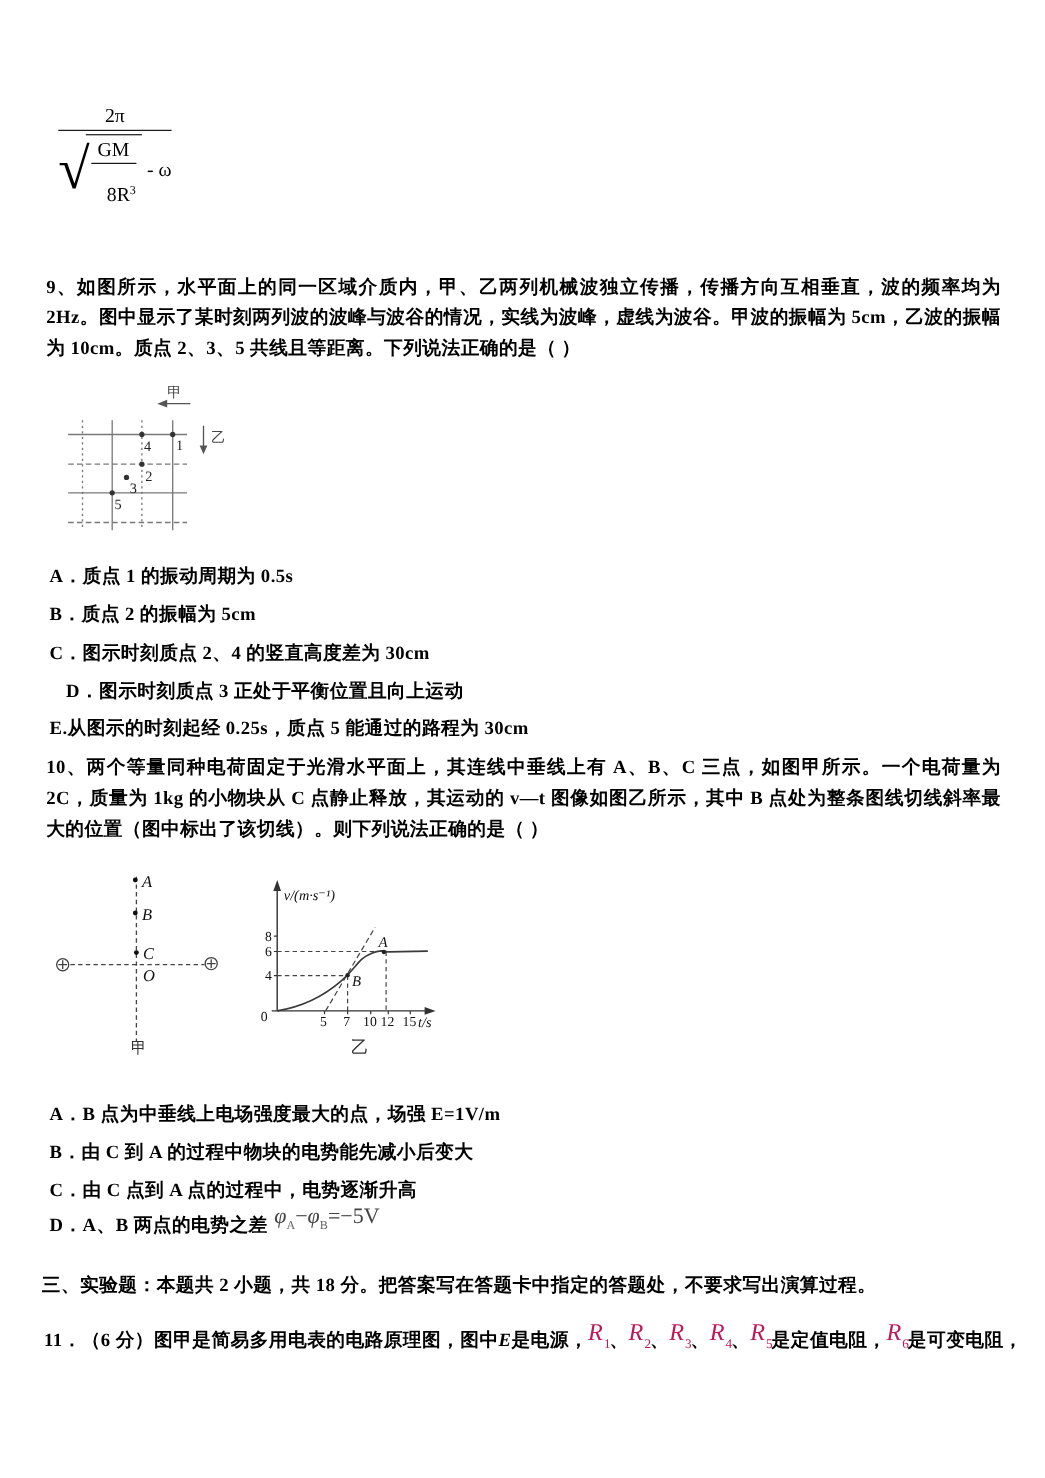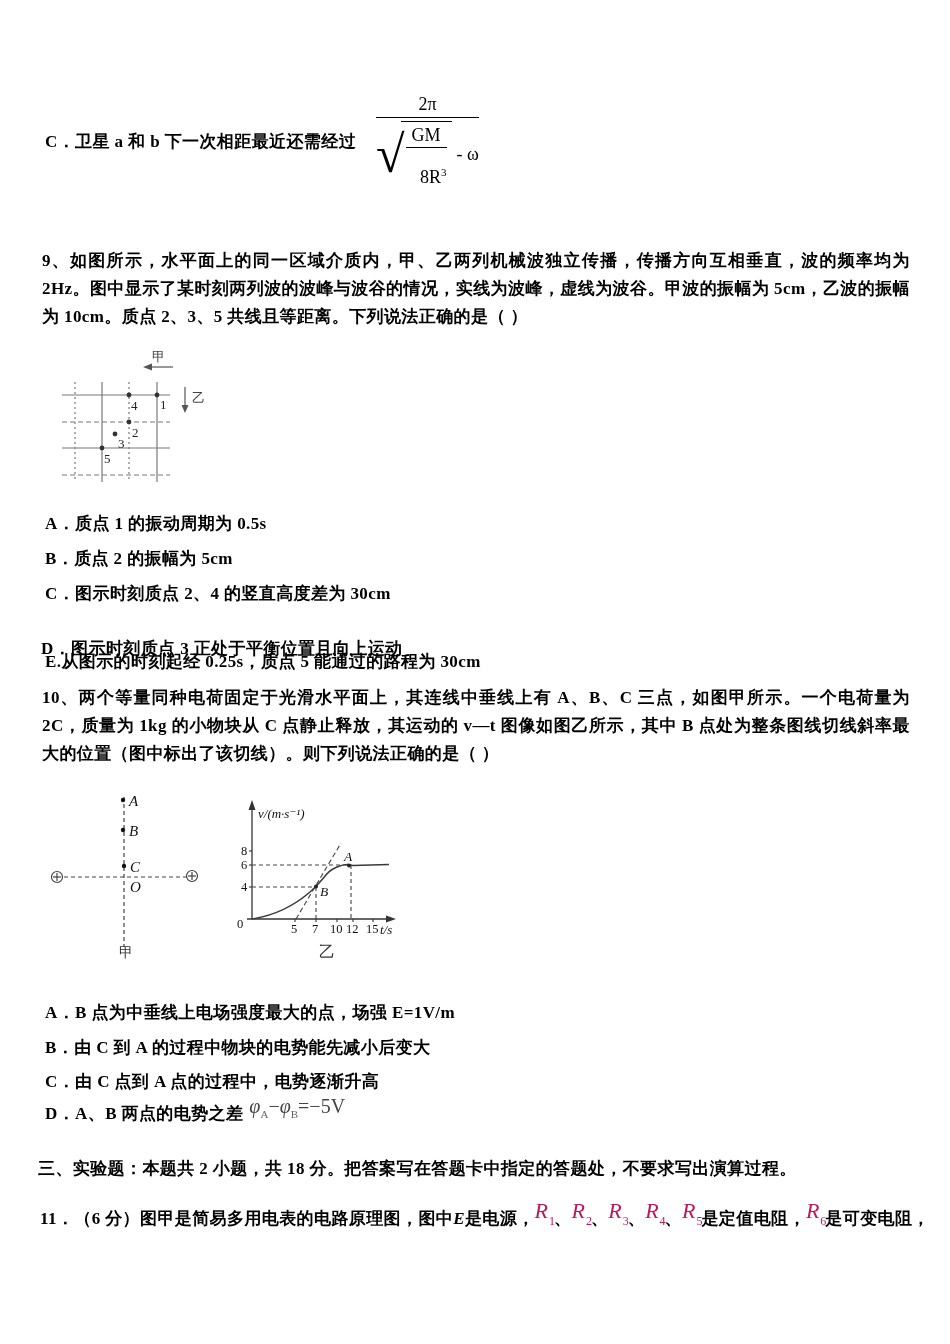--- a/index.html
+++ b/index.html
@@ -5,21 +5,21 @@
   html,body { margin:0; padding:0; background:#fff; }
   .page { position:relative; width:950px; height:1344px; background:#ffffff; overflow:hidden;
           font-family:"Liberation Serif","DejaVu Serif",serif; color:#000; }
   .abs { position:absolute; }
   .t { font-weight:700; font-size:17px; letter-spacing:0.4px; }
   .stem { line-height:28px; text-align:justify; overflow:hidden; }
   .opt { white-space:nowrap; }
   .frow { display:flex; align-items:center; }
 
   
-  .bigfrac { display:inline-flex; flex-direction:column; align-items:center; margin-left:20px;
+  .bigfrac { display:inline-flex; flex-direction:column; align-items:center; margin-left:8px;
              font-weight:400; font-size:18px; letter-spacing:0; }
   .bf-num { display:block; padding:0 14px 2px; }
   .bf-den { border-top:1.6px solid #000; padding-top:3px; display:flex; align-items:center; }
   .sqrt { display:inline-flex; align-items:center; }
   .sqrt-glyph { font-size:52px; font-weight:400; line-height:0.8; margin-right:-4px; }
   .radicand { border-top:1.6px solid #000; padding:3px 5px 0; }
   .ifrac { display:inline-flex; flex-direction:column; align-items:flex-end; }
   .if-num { border-bottom:1.4px solid #000; padding:0 6px 1px; }
   .if-den { padding-top:18px; }
   .if-den sup { font-size:11px; }
@@ -36,21 +36,20 @@
   .evar { font-style:italic; }
 
   svg text { font-family:"Liberation Serif","DejaVu Serif",serif; }
 </style>
 </head>
 <body>
 
 <div class="page">
 
   <div class="abs frow" style="left:45px; top:96px; height:90px;">
-    <span class="t">C．卫星 a 和 b 下一次相距最近还需经过</span>
     <span class="bigfrac">
       <span class="bf-num">2π</span>
       <span class="bf-den">
         <span class="sqrt">
           <span class="sqrt-glyph">√</span>
           <span class="radicand">
             <span class="ifrac">
               <span class="if-num">GM</span>
               <span class="if-den"><span>8R</span><sup>3</sup></span>
             </span>
@@ -97,21 +96,21 @@
       <text x="105" y="59">1</text>
       <text x="77" y="87">2</text>
       <text x="63" y="98">3</text>
       <text x="49" y="113">5</text>
     </g>
   </svg>
 
   <div class="abs t opt" style="left:45px; top:512px;">A．质点 1 的振动周期为 0.5s</div>
   <div class="abs t opt" style="left:45px; top:547px;">B．质点 2 的振幅为 5cm</div>
   <div class="abs t opt" style="left:45px; top:582px;">C．图示时刻质点 2、4 的竖直高度差为 30cm</div>
-  <div class="abs t opt" style="left:41px; top:617px;margin-top:20px;">D．图示时刻质点 3 正处于平衡位置且向上运动</div>
+  <div class="abs t opt" style="left:60px; top:617px;">D．图示时刻质点 3 正处于平衡位置且向上运动</div>
   <div class="abs t opt" style="left:45px; top:650px;">E.从图示的时刻起经 0.25s，质点 5 能通过的路程为 30cm</div>
 
   <div class="abs t stem" style="left:42px; top:684px; width:868px; height:104px;">10、两个等量同种电荷固定于光滑水平面上，其连线中垂线上有 A、B、C 三点，如图甲所示。一个电荷量为 2C，质量为 1kg 的小物块从 C 点静止释放，其运动的 v—t 图像如图乙所示，其中 B 点处为整条图线切线斜率最大的位置（图中标出了该切线）。则下列说法正确的是（ ）</div>
 
   <svg class="abs" style="left:40px; top:787px;" width="180" height="172" viewBox="0 0 180 172">
     <line x1="84" y1="10" x2="84" y2="160" stroke="#444" stroke-width="1.2" stroke-dasharray="4 3"></line>
     <line x1="24" y1="90" x2="146" y2="90" stroke="#444" stroke-width="1.2" stroke-dasharray="4 3"></line>
     <g stroke="#444" stroke-width="1.2" fill="none">
       <circle cx="17" cy="90" r="5.5"></circle>
       <line x1="13" y1="90" x2="21" y2="90"></line>

